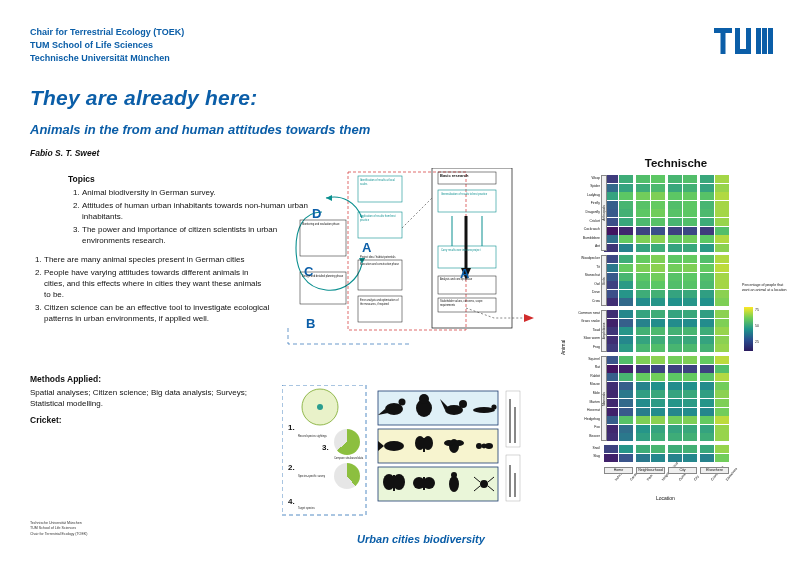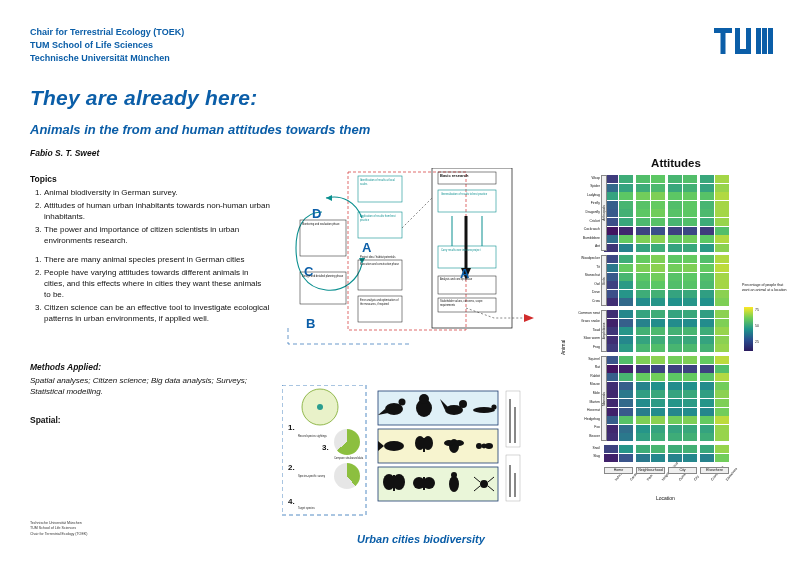--- a/index.html
+++ b/index.html
@@ -65,23 +65,23 @@
     font-weight: bold;
     margin-bottom: 3px;
   }
   .sec-body {
     font-size: 8px;
     line-height: 1.38;
   }
   ol.numlist { margin: 0; padding-left: 14px; }
   ol.numlist li { margin-bottom: 2px; }
 
-  #topics { top: 174px; }
+  #topics { top: 174px; margin-left: 38px; }
   #expected { top: 254px; }
-  #methods { top: 362px; font-style: italic; }
+  #methods { top: 374px; }
   #projects { top: 415px; }
 
   
   .logo-row {
     position: absolute;
     left: 30px; top: 430px;
     width: 248px; height: 75px;
   }
   .donut {
     position: absolute; left: 0; top: 2px;
@@ -326,21 +326,21 @@
       <li>Citizen science can be an effective tool to investigate ecological patterns in urban environments, if applied well.</li>
     </ol>
   </div>
 
   <div class="lcol" id="methods">
     <div class="sec-head">Methods Applied:</div>
     <div class="sec-body">Spatial analyses; Citizen science; Big data analysis; Surveys; Statistical modelling.</div>
   </div>
 
   <div class="lcol" id="projects">
-    <div class="sec-head">Spatial:</div>
+    <div class="sec-head">Cricket:</div>
   </div>
 
 
   <div class="finefoot">
     <div>Technische Universität München</div>
     <div>TUM School of Life Sciences</div>
     <div>Chair for Terrestrial Ecology (TOEK)</div>
   </div>
 
   <div class="diagram">
@@ -496,21 +496,21 @@
     <div class="pie" style="left:52px; top:78px; background: conic-gradient(#8cbf3f 0deg 140deg, #e6e6e6 140deg 360deg);"></div>
 
     <div class="tinylab" style="left:16px; top:50px; width:32px;">Record species sightings</div>
     <div class="tinylab" style="left:16px; top:90px; width:32px;">Species-specific survey</div>
     <div class="tinylab" style="left:52px; top:72px; width:32px;">Compare site-based data</div>
     <div class="tinylab" style="left:16px; top:122px; width:40px;">Target species</div>
   </div>
 
   <div class="bm-caption">Urban cities biodiversity</div>
 
-  <div class="heat-title">Attitudes</div>
+  <div class="heat-title">Technische</div>
   <div class="heat-wrap">
     <div class="hm-grid" id="hm-grid">
         <div class="hm-cell" style="left: 0px; top: 0px; width: 14.4px; height: 8px; background: rgb(62, 59, 124);"></div>
         <div class="hm-cell" style="left: 15px; top: 0px; width: 14.4px; height: 8px; background: rgb(62, 172, 120);"></div>
         <div class="hm-cell" style="left: 32px; top: 0px; width: 14.4px; height: 8px; background: rgb(82, 190, 106);"></div>
         <div class="hm-cell" style="left: 47px; top: 0px; width: 14.4px; height: 8px; background: rgb(92, 199, 100);"></div>
         <div class="hm-cell" style="left: 64px; top: 0px; width: 14.4px; height: 8px; background: rgb(72, 181, 113);"></div>
         <div class="hm-cell" style="left: 79px; top: 0px; width: 14.4px; height: 8px; background: rgb(82, 190, 106);"></div>
         <div class="hm-cell" style="left: 96px; top: 0px; width: 14.4px; height: 8px; background: rgb(57, 167, 123);"></div>
         <div class="hm-cell" style="left: 111px; top: 0px; width: 14.4px; height: 8px; background: rgb(164, 214, 71);"></div>

